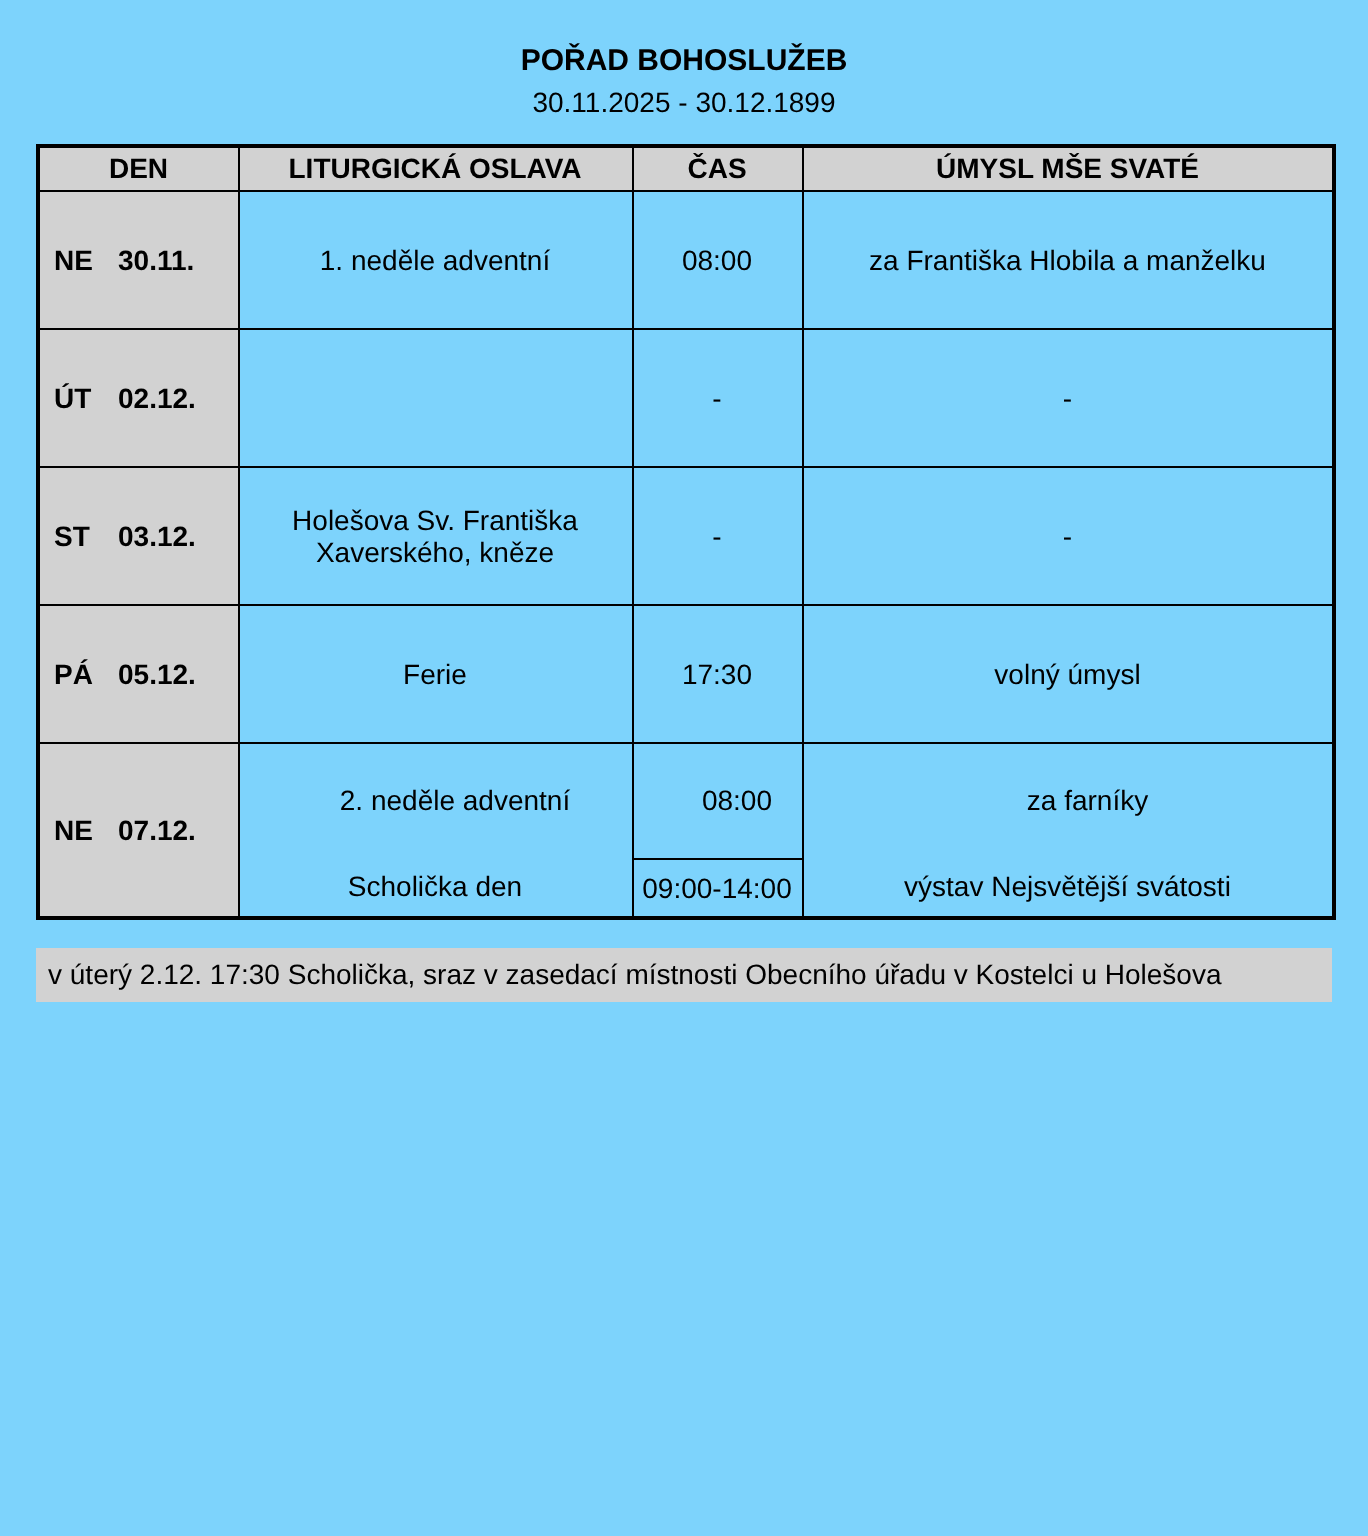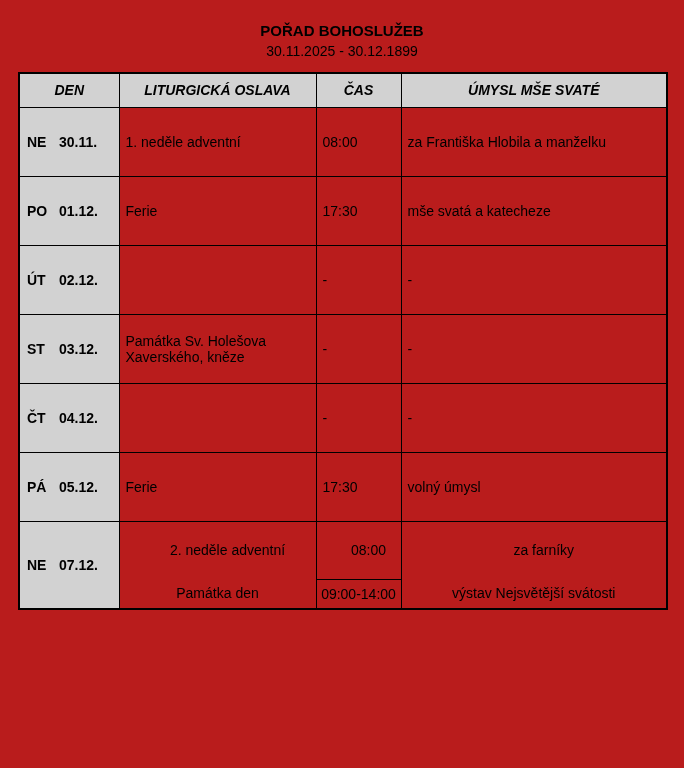--- a/index.html
+++ b/index.html
@@ -10,21 +10,21 @@
     height: 768px;
     font-family: "Liberation Sans", sans-serif;
     color: #000000;
     overflow: hidden;
   }
 
   .page {
     position: relative;
     width: 684px;
     height: 768px;
-    background: #b91c1c;
+    background: #7dd3fc;
   }
 
   
   .doc-header {
     text-align: center;
     padding-top: 20px;
   }
   .doc-title,
   .doc-subtitle {
     font-size: 15px;
@@ -47,22 +47,21 @@
     border: 2px solid var(--border, #000000);
     table-layout: fixed;
   }
   table.schedule th,
   table.schedule td {
     border: 1px solid var(--border, #000000);
     font-size: 14px;
     overflow: hidden;
   }
   thead tr {
-    height: 34px;
-    font-style: italic;
+    height: 22px;
   }
   thead th {
     background: var(--header-bg, #d2d2d2);
     font-weight: bold;
     text-align: center;
     border-bottom: 2px solid var(--border, #000000);
   }
   tbody tr.body-row {
     height: 69px;
   }
@@ -77,21 +76,21 @@
     vertical-align: middle;
     margin-top: 28px;
   }
   td.day-cell .day-abbr {
     display: inline-block;
     width: 32px;
   }
   td.celebration-cell,
   td.time-cell,
   td.intention-cell {
-    text-align: left;
+    text-align: center;
     vertical-align: middle;
     padding: 2px 6px;
   }
 
   
   td.split {
     padding: 0;
     vertical-align: top;
   }
   td.split .split-top {
@@ -153,82 +152,67 @@
 
         <tr class="body-row">
           <td class="day-cell">
             <span class="day-abbr">NE</span><span class="day-date">30.11.</span>
           </td>
           <td class="celebration-cell">1. neděle adventní</td>
           <td class="time-cell">08:00</td>
           <td class="intention-cell">za Františka Hlobila a manželku</td>
         </tr>
 
-        <tr class="body-row">
-          <td class="day-cell">
-            <span class="day-abbr">PO</span><span class="day-date">01.12.</span>
-          </td>
-          <td class="celebration-cell">Ferie</td>
-          <td class="time-cell">17:30</td>
-          <td class="intention-cell">mše svatá a katecheze</td>
-        </tr>
 
         <tr class="body-row">
           <td class="day-cell">
             <span class="day-abbr">ÚT</span><span class="day-date">02.12.</span>
           </td>
           <td class="celebration-cell"></td>
           <td class="time-cell">-</td>
           <td class="intention-cell">-</td>
         </tr>
 
         <tr class="body-row">
           <td class="day-cell">
             <span class="day-abbr">ST</span><span class="day-date">03.12.</span>
           </td>
-          <td class="celebration-cell">Památka Sv. Holešova Xaverského, kněze</td>
+          <td class="celebration-cell">Holešova Sv. Františka Xaverského, kněze</td>
           <td class="time-cell">-</td>
           <td class="intention-cell">-</td>
         </tr>
 
-        <tr class="body-row">
-          <td class="day-cell">
-            <span class="day-abbr">ČT</span><span class="day-date">04.12.</span>
-          </td>
-          <td class="celebration-cell"></td>
-          <td class="time-cell">-</td>
-          <td class="intention-cell">-</td>
-        </tr>
 
         <tr class="body-row">
           <td class="day-cell">
             <span class="day-abbr">PÁ</span><span class="day-date">05.12.</span>
           </td>
           <td class="celebration-cell">Ferie</td>
           <td class="time-cell">17:30</td>
           <td class="intention-cell">volný úmysl</td>
         </tr>
 
 
         <tr class="body-row last-row">
           <td class="day-cell">
             <span class="day-abbr">NE</span><span class="day-date">07.12.</span>
           </td>
           <td class="celebration-cell split">
             <div class="split-top">2. neděle adventní</div>
-            <div class="split-bottom">Památka den</div>
+            <div class="split-bottom">Scholička den</div>
           </td>
           <td class="time-cell split">
             <div class="split-top">08:00</div>
             <div class="split-bottom with-border">09:00-14:00</div>
           </td>
           <td class="intention-cell split">
             <div class="split-top">za farníky</div>
             <div class="split-bottom">výstav Nejsvětější svátosti</div>
           </td>
         </tr>
 
       </tbody>
     </table>
   </div>
 
+  <div class="footer-note">v úterý 2.12. 17:30 Scholička, sraz v zasedací místnosti Obecního úřadu v Kostelci u Holešova</div>
 
 </div>
 
 </body></html>

